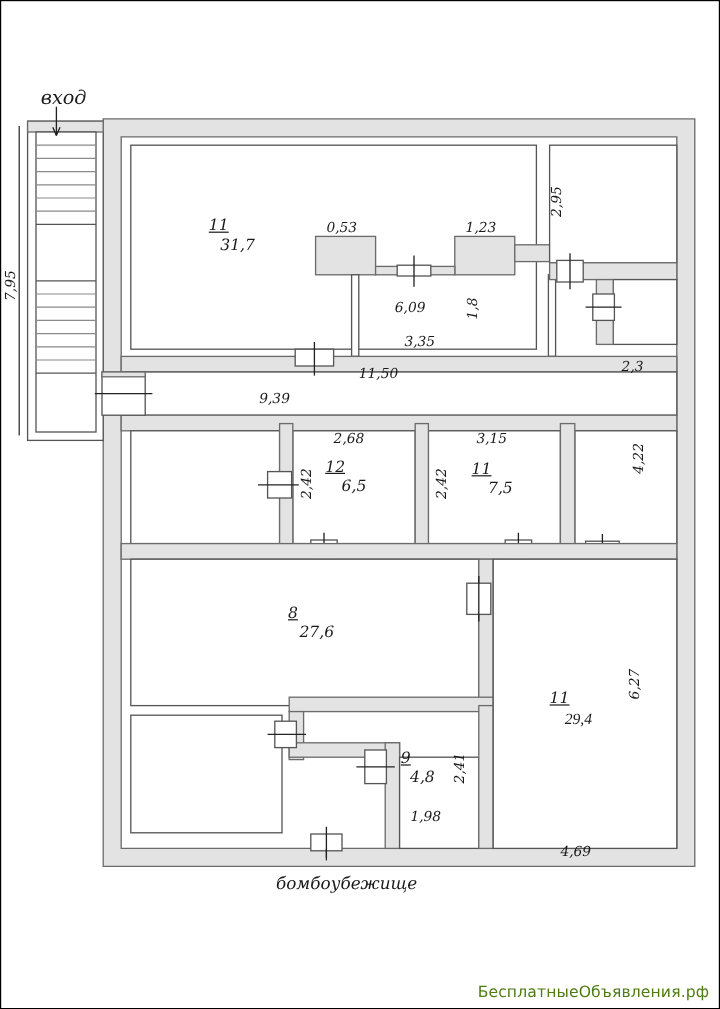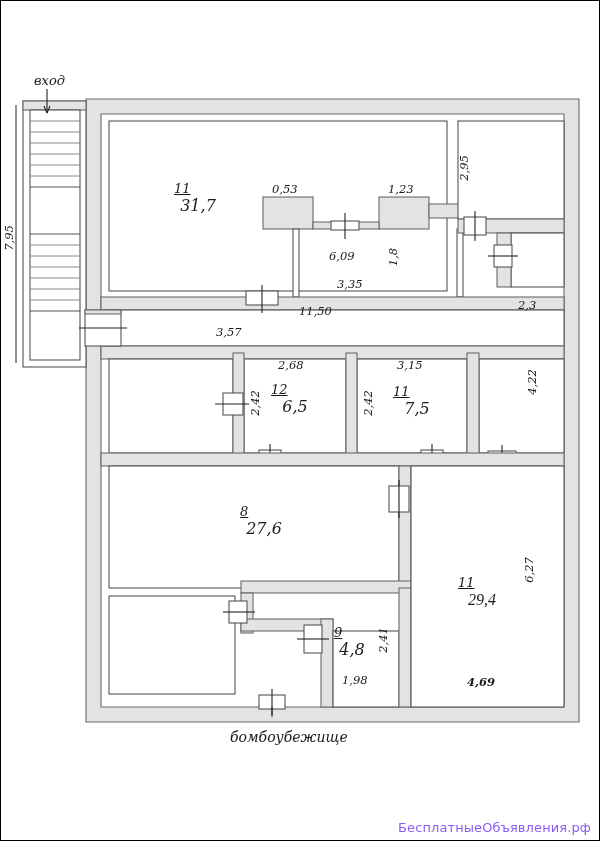--- a/index.html
+++ b/index.html
@@ -5,25 +5,25 @@
   html,body{margin:0;padding:0;background:#ffffff;}
   body{width:600px;height:841px;font-family:"DejaVu Sans","Liberation Sans",sans-serif;}
   #page{position:relative;width:600px;height:841px;background:#fff;box-sizing:border-box;
         border:1px solid #000;overflow:hidden;}
   #plan{position:absolute;left:0;top:0;width:600px;height:841px;}
   .lbl{position:absolute;font-family:"DejaVu Serif","Liberation Serif",serif;
        font-style:italic;color:#1a1a1a;white-space:nowrap;line-height:1.05;}
   .dim{font-size:11.5px;}
   .rn{font-size:13px;}
   .rn u{text-decoration:underline;}
-  .area{font-size:16px;text-align:center;}
+  .area{font-size:13px;text-align:center;}
   .vert{transform-origin:50% 50%;}
   .cap{font-size:14px;}
-  .entr{font-size:13px;}
-  #watermark{position:absolute;right:8px;bottom:5px;font-size:13px;color:#8b5cf6;
+  .entr{font-size:16px;}
+  #watermark{position:absolute;right:8px;bottom:5px;font-size:13px;color:#4d7c0f;
              font-family:"DejaVu Sans","Liberation Sans",sans-serif;letter-spacing:.1px;}
 </style>
 </head>
 <body>
 
 <div id="page">
 
   <svg id="plan" viewBox="0 0 600 841">
     <defs>
       <style>
@@ -216,21 +216,21 @@
 
   <div class="lbl dim" style="left:271px;top:182px;">0,53</div>
   <div class="lbl dim" style="left:387px;top:182px;">1,23</div>
   <div class="lbl dim" style="left:328px;top:249px;">6,09</div>
   <div class="lbl dim" style="left:336px;top:277px;">3,35</div>
   <div class="lbl dim vert" style="left:383px;top:250px;transform:rotate(-90deg);">1,8</div>
   <div class="lbl dim vert" style="left:450px;top:161px;transform:rotate(-90deg);">2,95</div>
   <div class="lbl dim" style="left:517px;top:258px;margin-top:40px;">2,3</div>
 
   <div class="lbl dim" style="left:298px;top:304px;">11,50</div>
-  <div class="lbl dim" style="left:215px;top:325px;">3,57</div>
+  <div class="lbl dim" style="left:215px;top:325px;">9,39</div>
 
   <div class="lbl dim" style="left:277px;top:358px;">2,68</div>
   <div class="lbl dim vert" style="left:241px;top:396px;transform:rotate(-90deg);">2,42</div>
   <div class="lbl rn" style="left:270px;top:382px;width:48px;">
     <u>12</u>
   </div>
   <div class="lbl area" style="left:270px;top:398px;width:48px;">6,5</div>
 
   <div class="lbl dim" style="left:396px;top:358px;">3,15</div>
   <div class="lbl dim vert" style="left:354px;top:396px;transform:rotate(-90deg);">2,42</div>
@@ -251,19 +251,19 @@
   </div>
   <div class="lbl area" style="left:333px;top:641px;width:36px;">4,8</div>
   <div class="lbl dim vert" style="left:369px;top:633px;transform:rotate(-90deg);">2,41</div>
   <div class="lbl dim" style="left:341px;top:673px;">1,98</div>
 
   <div class="lbl rn" style="left:457px;top:575px;width:48px;">
     <u>11</u>
   </div>
   <div class="lbl area" style="left:457px;top:591px;width:48px;font-family:Liberation Serif, serif;">29,4</div>
   <div class="lbl dim vert" style="left:515px;top:563px;transform:rotate(-90deg);">6,27</div>
-  <div class="lbl dim" style="left:466px;top:675px;font-weight:bold;">4,69</div>
+  <div class="lbl dim" style="left:466px;top:702px;">4,69</div>
 
   <div class="lbl cap" style="left:229px;top:729px;">бомбоубежище</div>
 
   <div id="watermark">БесплатныеОбъявления.рф</div>
 
 </div>
 
 </body></html>

